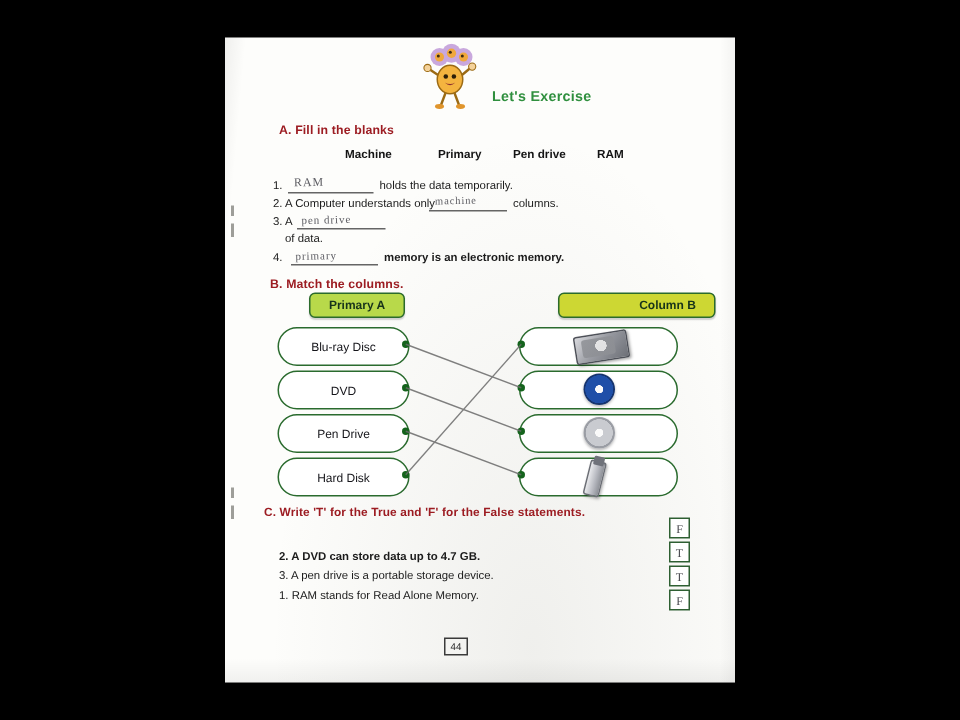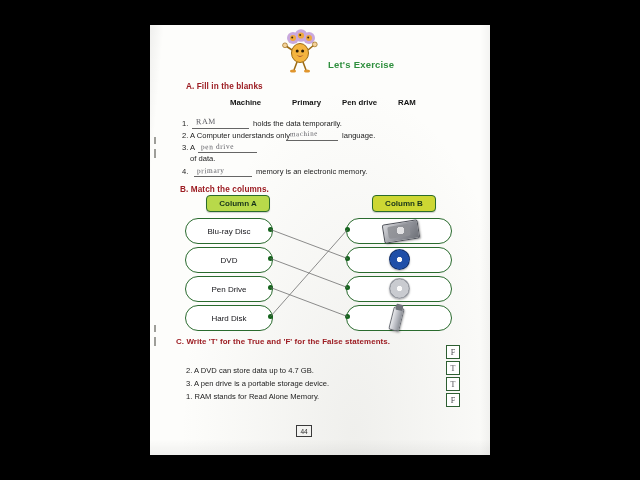--- a/index.html
+++ b/index.html
@@ -60,21 +60,21 @@
   .rule{position:absolute;height:1px;background:#4a4a4a;opacity:.85;}
 
   
   .colhead{
     position:absolute;height:15px;border:1.6px solid #2b6b2c;border-radius:4px;
     display:flex;align-items:center;justify-content:center;
     font-size:8px;font-weight:bold;color:#17331a;
     box-shadow:0 1px 1px rgba(0,0,0,.18);
   }
   .colhead.a{background:#b8d94a;}
-  .colhead.b{background:#cdd733;}
+  .colhead.b{background:#cdd733;padding-left:41px;}
 
   .pill{
     position:absolute;height:24px;border:1.4px solid #2a6b2e;border-radius:13px;
     background:#ffffff;display:flex;align-items:center;justify-content:center;
     font-size:8px;color:#15151a;
   }
   .dot{
     position:absolute;width:5px;height:5px;border-radius:50%;
     background:#14631c;
   }
@@ -181,36 +181,36 @@
 
     <div class="body-txt" style="left:32px;top:94px;">1.</div>
     <div class="rule" style="left:42px;top:103px;width:57px;"></div>
     <div class="hand" style="left:46px;top:92px;">RAM</div>
     <div class="body-txt" style="left:103px;top:94px;">holds the data temporarily.</div>
 
     <div class="body-txt" style="left:32px;top:106px;">2.</div>
     <div class="body-txt" style="left:40px;top:106px;">A Computer understands only</div>
     <div class="rule" style="left:136px;top:115px;width:52px;"></div>
     <div class="hand" style="left:140px;top:105px;font-size:7px;">machine</div>
-    <div class="body-txt" style="left:192px;top:106px;">language.</div>
+    <div class="body-txt" style="left:192px;top:106px;">columns.</div>
 
     <div class="body-txt" style="left:32px;top:118px;">3.</div>
     <div class="body-txt" style="left:40px;top:118px;">A</div>
     <div class="rule" style="left:48px;top:127px;width:59px;"></div>
     <div class="hand" style="left:51px;top:117px;font-size:7.4px;">pen drive</div>
     <div class="body-txt" style="left:40px;top:129px;">of data.</div>
 
     <div class="body-txt" style="left:32px;top:142px;">4.</div>
     <div class="rule" style="left:44px;top:151px;width:58px;"></div>
     <div class="hand" style="left:47px;top:141px;font-size:7.4px;">primary</div>
-    <div class="body-txt" style="left:106px;top:142px;">memory is an electronic memory.</div>
+    <div class="body-txt" style="left:106px;top:142px;font-weight:bold;">memory is an electronic memory.</div>
 
     <div class="sechead" style="left:30px;top:160px;">B.  Match the columns.</div>
 
-    <div class="colhead a" style="left:56px;top:170px;width:62px;">Column A</div>
+    <div class="colhead a" style="left:56px;top:170px;width:62px;">Primary A</div>
     <div class="colhead b" style="left:222px;top:170px;width:62px;">Column B</div>
 
     <div class="pill" style="left:35px;top:193px;width:86px;">
       <span>Blu-ray Disc</span>
     </div>
     <div class="pill" style="left:35px;top:222px;width:86px;">
       <span>DVD</span>
     </div>
     <div class="pill" style="left:35px;top:251px;width:86px;">
       <span>Pen Drive</span>
@@ -253,21 +253,21 @@
       <g stroke="#6a6a6a" stroke-width="0.9" fill="none" opacity="0.85">
         <line x1="120.5" y1="204.5" x2="197.5" y2="233.5"></line>
         <line x1="120.5" y1="233.5" x2="197.5" y2="262.5"></line>
         <line x1="120.5" y1="262.5" x2="197.5" y2="291.5"></line>
         <line x1="120.5" y1="291.5" x2="197.5" y2="204.5"></line>
       </g>
     </svg>
 
     <div class="sechead" style="left:26px;top:312px;font-size:7.9px;">C. Write 'T' for the True and 'F' for the False statements.</div>
 
-    <div class="body-txt" style="left:36px;top:341px;">2. A DVD can store data up to 4.7 GB.</div>
+    <div class="body-txt" style="left:36px;top:341px;font-weight:bold;">2. A DVD can store data up to 4.7 GB.</div>
     <div class="body-txt" style="left:36px;top:354px;">3. A pen drive is a portable storage device.</div>
     <div class="body-txt" style="left:36px;top:367px;">1. RAM stands for Read Alone Memory.</div>
 
     <div class="tfbox" style="left:296px;top:320px;">F</div>
     <div class="tfbox" style="left:296px;top:336px;">T</div>
     <div class="tfbox" style="left:296px;top:352px;">T</div>
     <div class="tfbox" style="left:296px;top:368px;">F</div>
 
     <div class="pagenum">44</div>
   </div>

